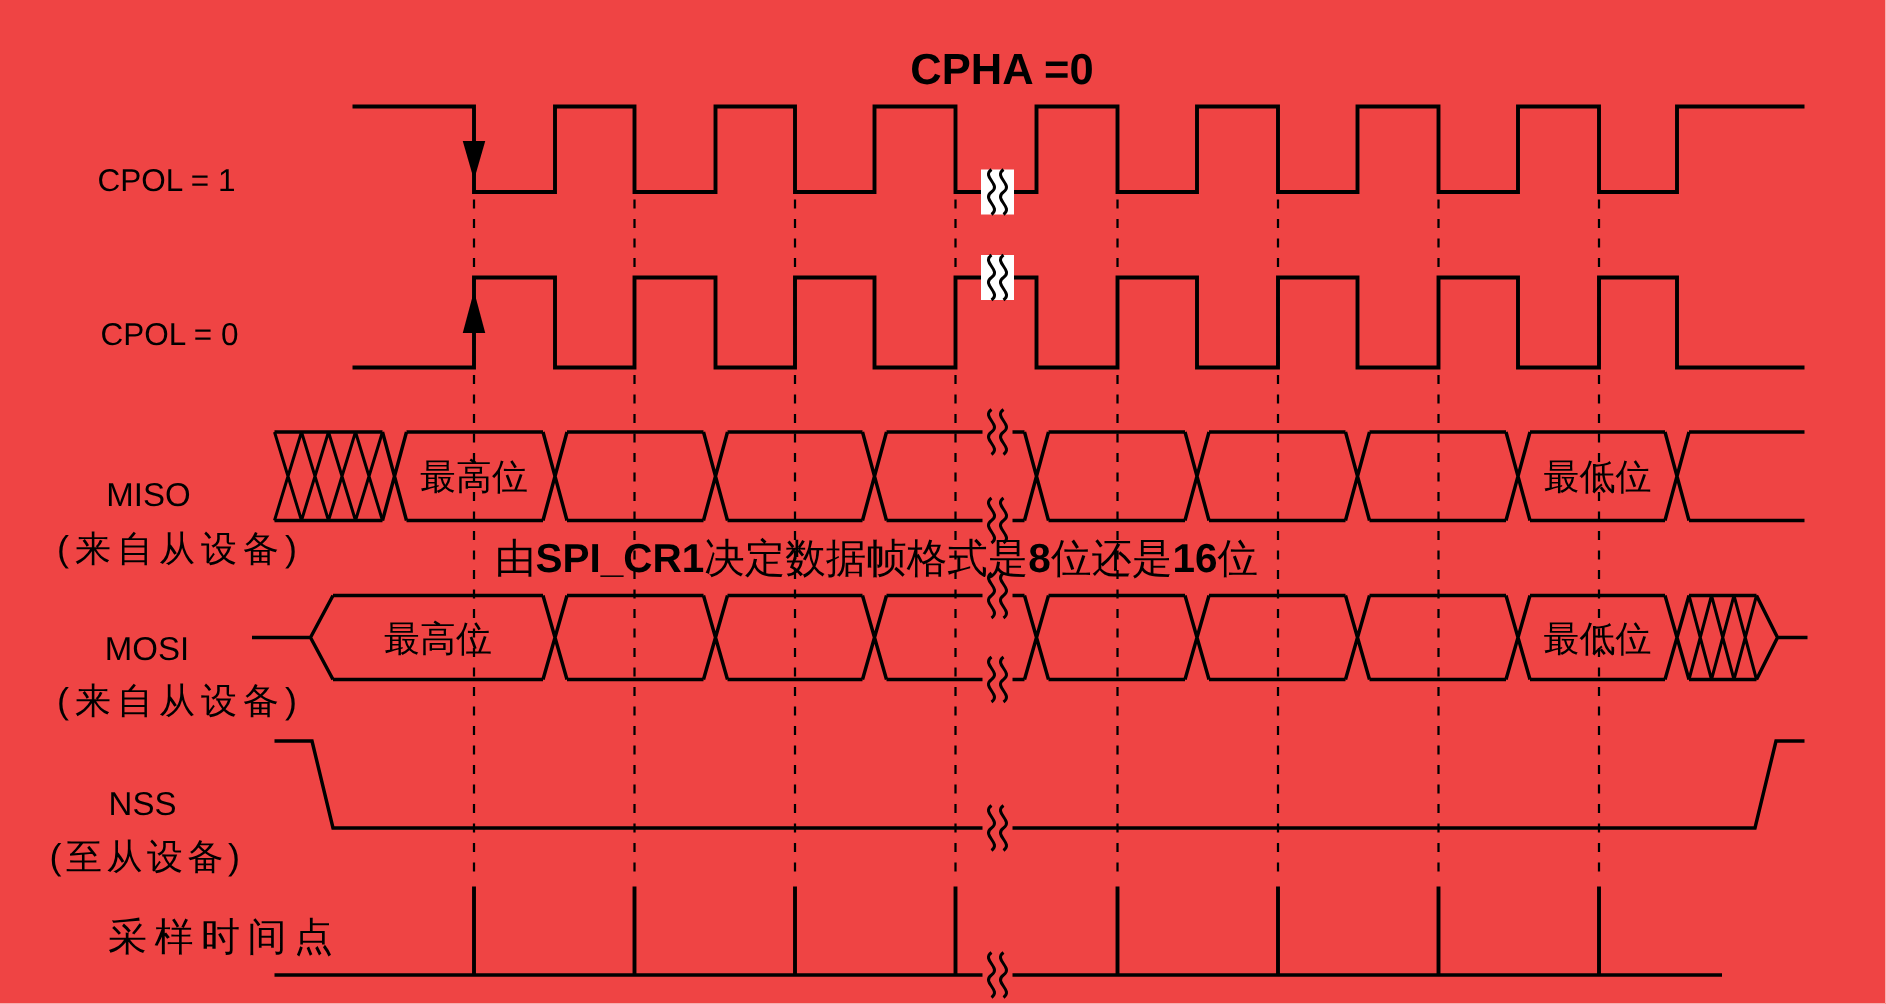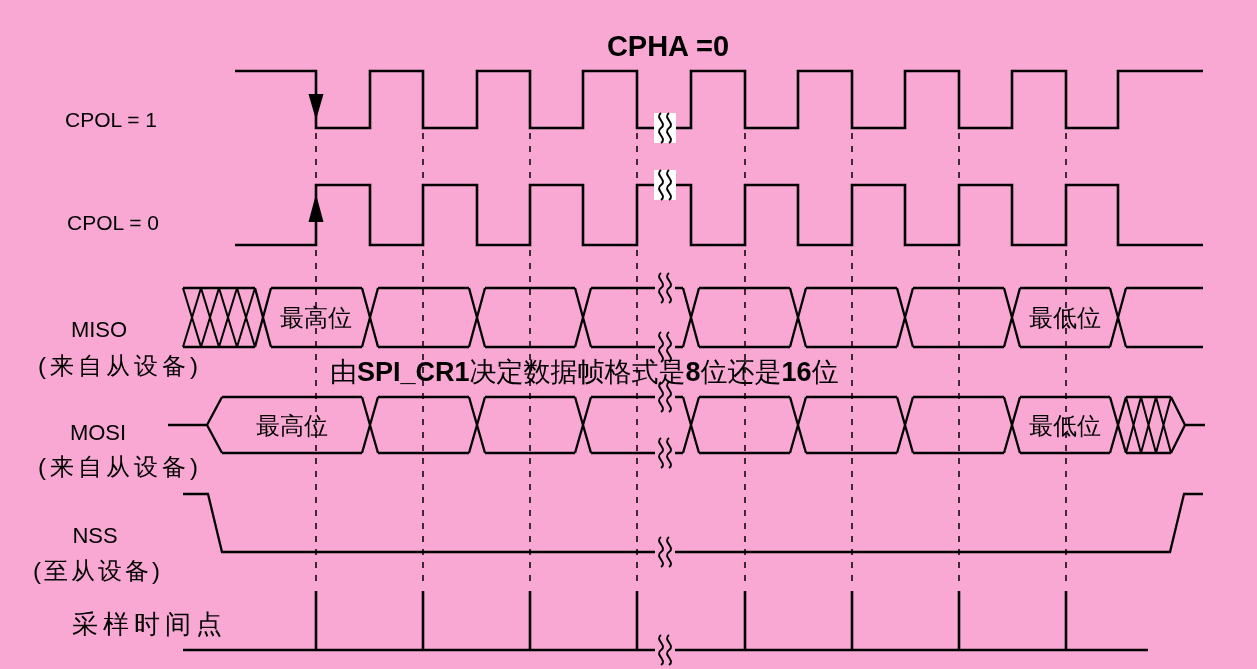--- a/index.html
+++ b/index.html
@@ -4,21 +4,21 @@
 <style>
   html, body {
     margin: 0;
     padding: 0;
     background: #ffffff;
   }
   .stage {
     position: relative;
     width: 1257px;
     height: 669px;
-    background: #f9a8d4;
+    background: #ef4444;
     font-family: "Liberation Sans", "DejaVu Sans", sans-serif;
   }
   svg { display: block; }
   svg text {
     font-family: "Liberation Sans", "DejaVu Sans", sans-serif;
     fill: #000000;
   }
   .wave   { fill: none; stroke: #000; stroke-width: 2.6px; }
   .rail   { fill: none; stroke: #000; stroke-width: 2.3px; }
   .hatch  { fill: none; stroke: #000; stroke-width: 2px;   }

